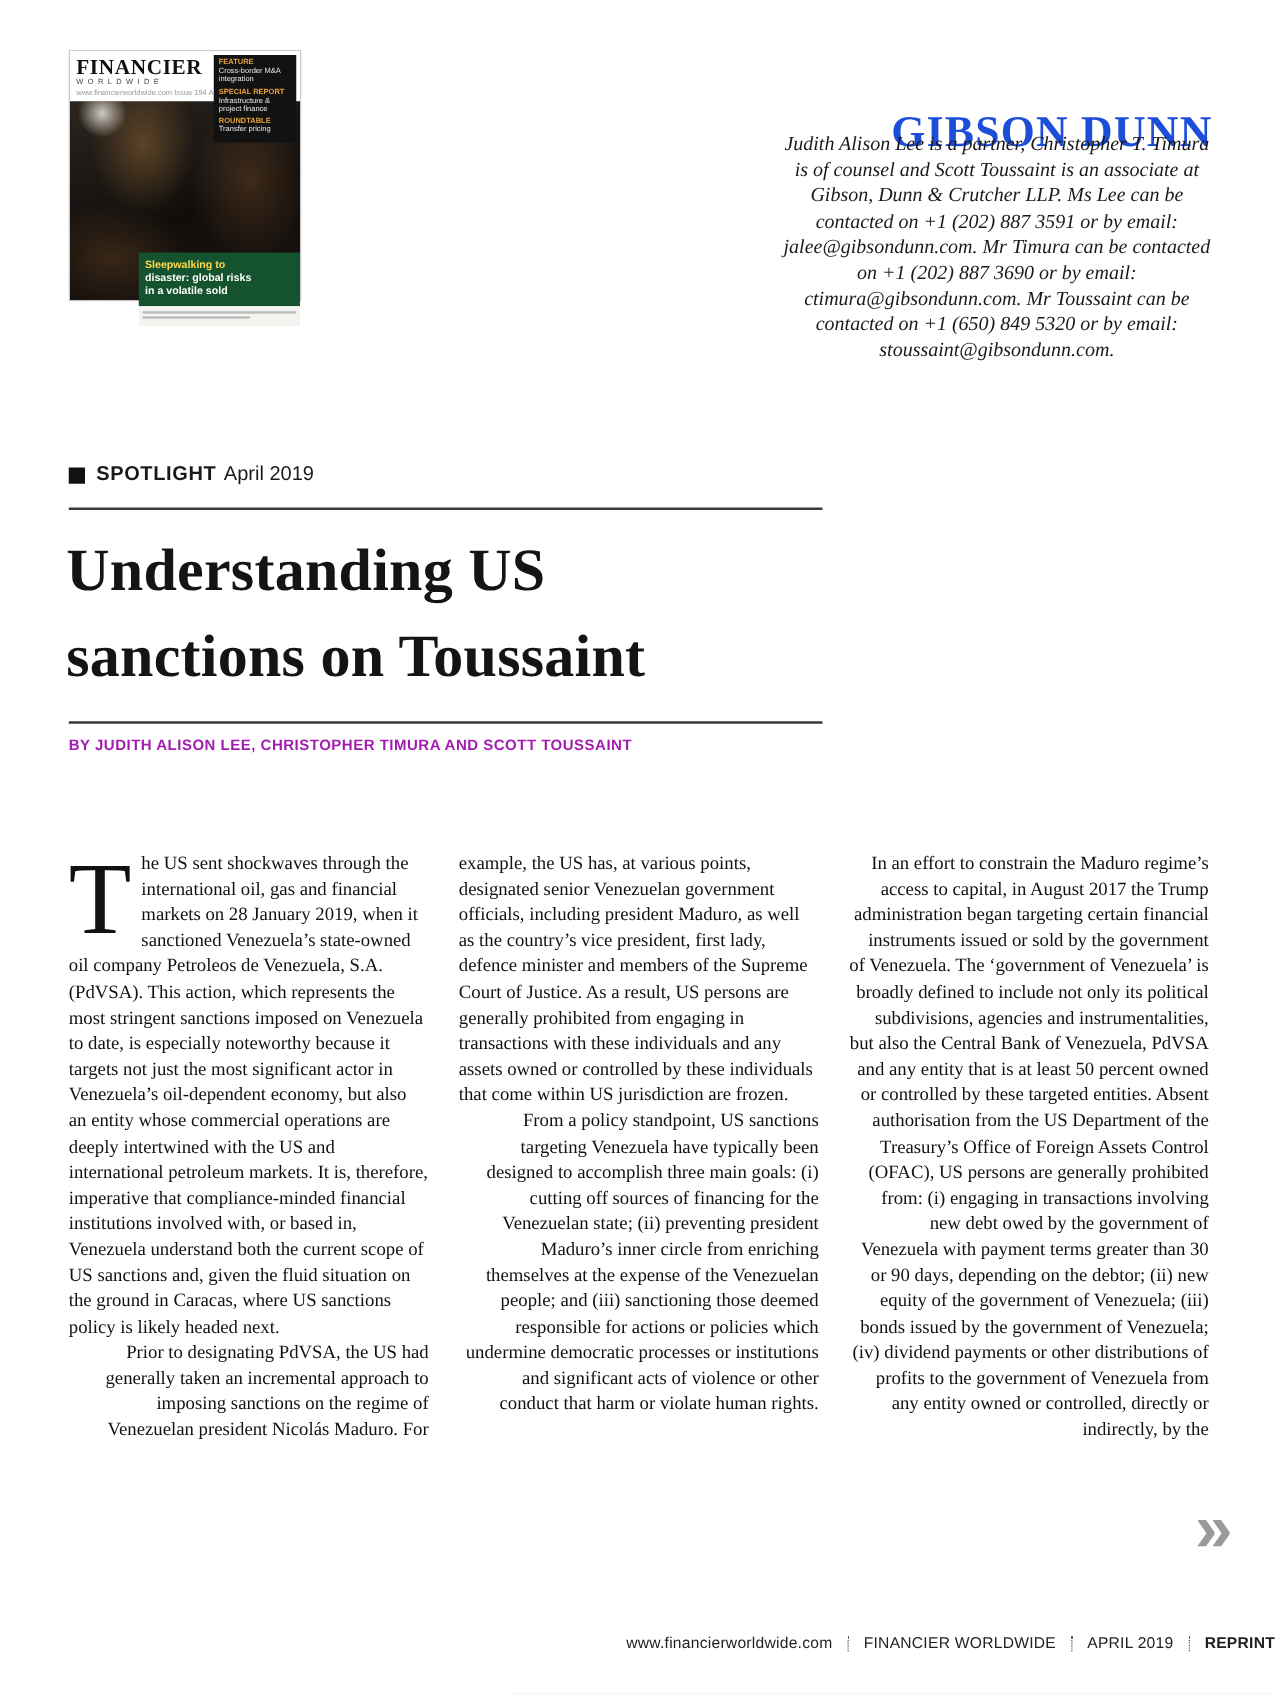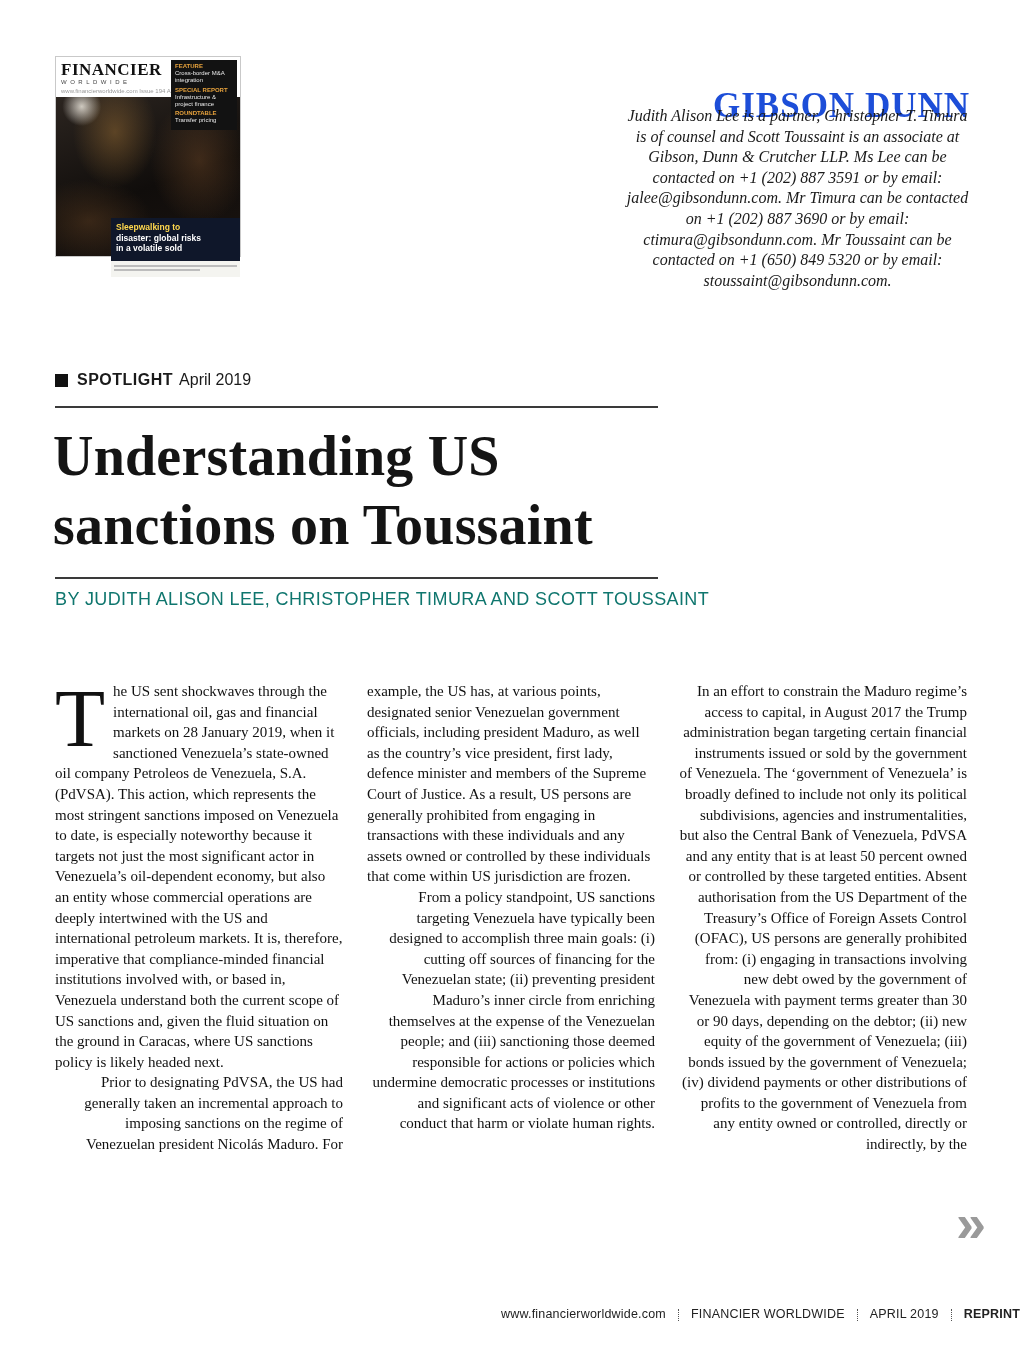--- a/index.html
+++ b/index.html
@@ -4,39 +4,39 @@
 <style>
   * { margin:0; padding:0; box-sizing:border-box; }
   html,body { background:#e8e8e8; }
   .page {
     position:relative; width:1020px; height:1355px; margin:0 auto;
     background:#ffffff; font-family:"Liberation Serif", serif; color:#111;
     overflow:hidden;
   }
 
   
-  .cover { position:absolute; left:55px; top:56px; width:186px; height:201px;
+  .cover { position:absolute; left:55px; top:40px; width:186px; height:201px;
            border:1px solid #c9c9c9; background:#fff; }
   .cover-mast { position:absolute; top:0; left:0; right:0; height:40px; background:#fff; padding:4px 5px; }
   .mast-title { font-family:"Liberation Serif", serif; font-weight:bold; font-size:17px; letter-spacing:0.5px; color:#111; line-height:1; }
   .mast-sub { font-family:"Liberation Sans", sans-serif; font-size:6px; letter-spacing:3.5px; color:#444; margin-top:1px; }
   .mast-meta { font-family:"Liberation Sans", sans-serif; font-size:6px; color:#999; margin-top:3px; white-space:nowrap; }
   .cover-toc { position:absolute; top:3px; right:3px; width:66px; background:#121212; padding:3px 4px; }
   .toc-label { color:#e8a33d; font-size:6px; font-weight:bold; font-family:"Liberation Sans", sans-serif; line-height:1.2; }
   .toc-title { color:#e9e9e9; font-size:6px; font-family:"Liberation Sans", sans-serif; line-height:1.2; margin-bottom:2px; }
   .cover-photo { position:absolute; top:40px; left:0; right:0; bottom:0;
     background:
       radial-gradient(circle 26px at 14% 6%, rgba(235,230,220,0.85), transparent 75%),
       radial-gradient(ellipse 60px 80px at 32% 22%, rgba(205,145,65,0.35), transparent 70%),
       radial-gradient(ellipse 70px 90px at 78% 40%, rgba(165,105,55,0.30), transparent 70%),
       radial-gradient(ellipse 90px 60px at 18% 78%, rgba(130,85,45,0.35), transparent 70%),
       linear-gradient(160deg, #2c2520 0%, #100d0b 55%, #1b1410 100%);
   }
   .cover-red { position:absolute; left:55px; right:0; top:161px; height:43px;
-    background:#0f172a; padding:4px 5px; font-family:"Liberation Sans", sans-serif;
+    background:#14532d; padding:4px 5px; font-family:"Liberation Sans", sans-serif;
     font-weight:bold; font-size:8.5px; line-height:10.5px; }
   .cover-red .hl1 { color:#ffd84d; }
   .cover-red .hl2, .cover-red .hl3 { color:#ffffff; }
   .cover-caption { position:absolute; left:55px; right:0; top:204px; height:16px; background:#f4f4f0; padding:2px 3px; }
   .cap-line { height:2px; background:#bdbdbd; margin:2px 0; }
   .cap-line.short { width:70%; }
 
   
   .gd-logo { position:absolute; top:46px; right:50px;
     font-family:Liberation Serif, serif; font-weight:bold; font-size:35px;
@@ -48,25 +48,25 @@
   .spotlight { position:absolute; left:55px; top:371px; display:flex; align-items:center;
     font-family:Liberation Sans, sans-serif; font-size:16px; color:#1a1a1a; }
   .sq { width:13px; height:13px; background:#111; display:inline-block; margin-right:9px; }
   .sp-label { font-weight:bold; letter-spacing:0.5px; margin-right:6px; }
   .rule { position:absolute; left:55px; width:603px; border-top:2px solid #3a3a3a; }
   .rule1 { top:406px; }
   .rule2 { top:577px; }
 
   
   .title { position:absolute; left:53px; top:422px; width:640px;
-    font-family:"Liberation Serif", serif; font-weight:bold; font-size:56px;
+    font-family:"Liberation Serif", serif; font-weight:bold; font-size:48px;
     line-height:69px; color:#141414; letter-spacing:0.2px; }
   .byline { position:absolute; left:55px; top:589px;
-    font-family:"Liberation Sans", sans-serif; font-weight:normal; font-size:18px;
-    letter-spacing:0.4px; color:#0f766e; }
+    font-family:"Liberation Sans", sans-serif; font-weight:bold; font-size:12px;
+    letter-spacing:0.4px; color:#a21caf; }
 
   
   .columns { position:absolute; left:55px; top:681px; width:912px; display:flex; gap:24px; }
   .col { flex:1; }
   .p { font-size:15px; line-height:20.6px; color:#111; text-align:left; }
   .p.indent { text-indent:12px;text-align:right; }
   .dropcap { float:left; font-size:82px; line-height:64px; padding:6px 8px 0 0; color:#111; }
 
   .more { position:absolute; right:40px; top:1196px; font-family:"Liberation Sans", sans-serif;
     font-size:54px; font-weight:bold; color:#9a9a9a; line-height:1; letter-spacing:-6px; }

